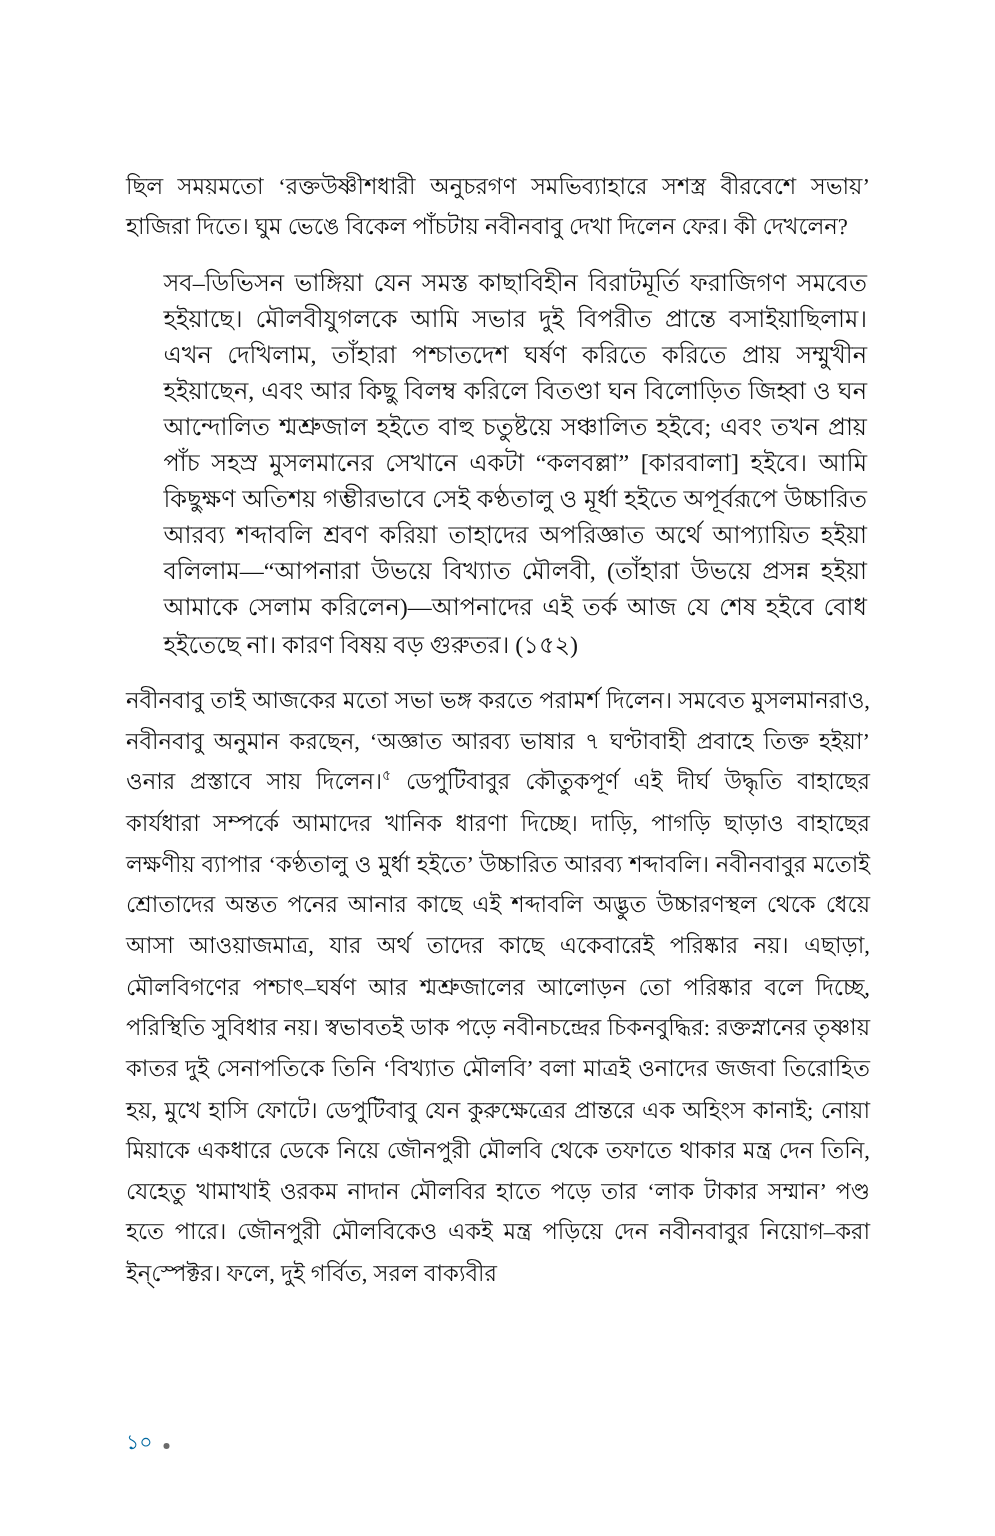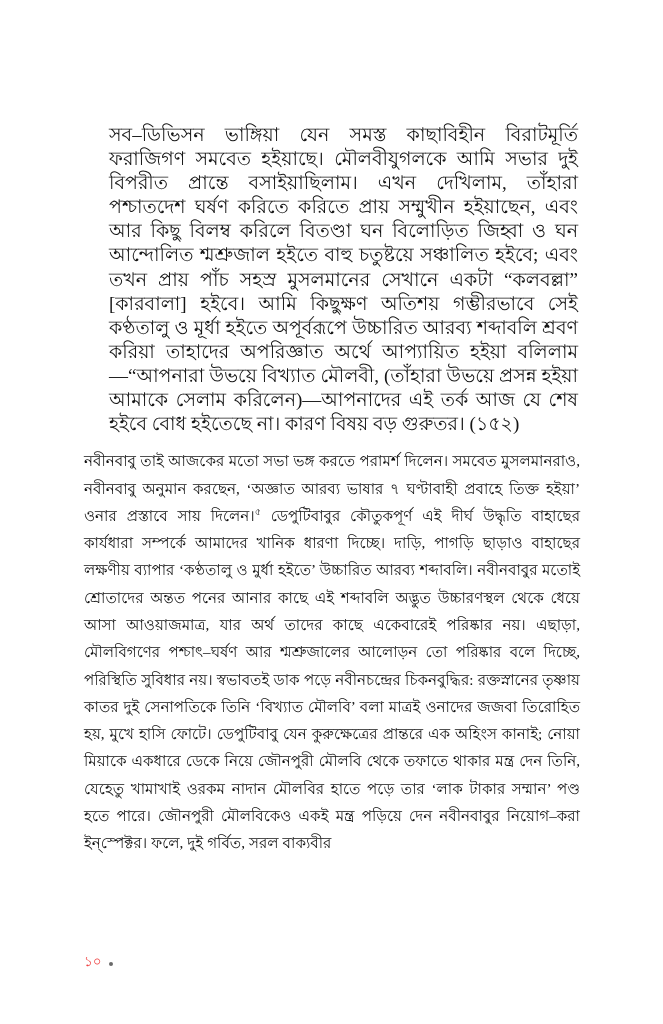--- a/index.html
+++ b/index.html
@@ -49,21 +49,21 @@
   }
 
   .para-body {
     text-indent: 0;
   }
 
   
   .quote-block {
     margin: 11px 0 12px 0;
     padding: 0 2px 0 25px;
-    font-size: 19px;
+    font-size: 16px;
     line-height: 24.1px;
     text-align: justify;
     text-justify: inter-word;
     color: #141414;
   }
   .quote-block p {
     margin: 0;
     text-indent: 0;
   }
 
@@ -77,21 +77,21 @@
 
   
   .footer {
     position: absolute;
     left: 84px;
     bottom: 53px;
     width: 500px;
     display: flex;
     align-items: baseline;
     gap: 0;
-    color: #ef4444;
+    color: #0369a1;
     font-size: 13.6px;
     line-height: 19px;
     font-family: "Liberation Serif", "DejaVu Serif", serif;
   }
   .footer .folio {
     margin-right: 7px;
   }
   .footer .bullet {
     display: inline-block;
     width: 4px;
@@ -105,20 +105,21 @@
     white-space: nowrap;
   }
 </style>
 </head>
 <body>
 
 <div class="page">
 
   <div class="content">
 
+    <p class="para para-lead">ছিল সময়মতো ‘রক্তউষ্ণীশধারী অনুচরগণ সমভিব্যাহারে সশস্ত্র বীরবেশে সভায়’ হাজিরা দিতে। ঘুম ভেঙে বিকেল পাঁচটায় নবীনবাবু দেখা দিলেন ফের। কী দেখলেন?</p>
 
     <blockquote class="quote-block">
       <p>সব–ডিভিসন ভাঙ্গিয়া যেন সমস্ত কাছাবিহীন বিরাটমূর্তি ফরাজিগণ সমবেত হইয়াছে। মৌলবীযুগলকে আমি সভার দুই বিপরীত প্রান্তে বসাইয়াছিলাম। এখন দেখিলাম, তাঁহারা পশ্চাতদেশ ঘর্ষণ করিতে করিতে প্রায় সম্মুখীন হইয়াছেন, এবং আর কিছু বিলম্ব করিলে বিতণ্ডা ঘন বিলোড়িত জিহ্বা ও ঘন আন্দোলিত শ্মশ্রুজাল হইতে বাহু চতুষ্টয়ে সঞ্চালিত হইবে; এবং তখন প্রায় পাঁচ সহস্র মুসলমানের সেখানে একটা “কলবল্লা” [কারবালা] হইবে। আমি কিছুক্ষণ অতিশয় গম্ভীরভাবে সেই কণ্ঠতালু ও মূর্ধা হইতে অপূর্বরূপে উচ্চারিত আরব্য শব্দাবলি শ্রবণ করিয়া তাহাদের অপরিজ্ঞাত অর্থে আপ্যায়িত হইয়া বলিলাম—“আপনারা উভয়ে বিখ্যাত মৌলবী, (তাঁহারা উভয়ে প্রসন্ন হইয়া আমাকে সেলাম করিলেন)—আপনাদের এই তর্ক আজ যে শেষ হইবে বোধ হইতেছে না। কারণ বিষয় বড় গুরুতর। (১৫২)</p>
     </blockquote>
 
     <p class="para para-body">
       <span>নবীনবাবু তাই আজকের মতো সভা ভঙ্গ করতে পরামর্শ দিলেন। সমবেত মুসলমানরাও, নবীনবাবু অনুমান করছেন, ‘অজ্ঞাত আরব্য ভাষার ৭ ঘণ্টাবাহী প্রবাহে তিক্ত হইয়া’ ওনার প্রস্তাবে সায় দিলেন।</span><sup class="fn-ref">৫</sup><span> ডেপুটিবাবুর কৌতুকপূর্ণ এই দীর্ঘ উদ্ধৃতি বাহাছের কার্যধারা সম্পর্কে আমাদের খানিক ধারণা দিচ্ছে। দাড়ি, পাগড়ি ছাড়াও বাহাছের লক্ষণীয় ব্যাপার ‘কণ্ঠতালু ও মুর্ধা হইতে’ উচ্চারিত আরব্য শব্দাবলি। নবীনবাবুর মতোই শ্রোতাদের অন্তত পনের আনার কাছে এই শব্দাবলি অদ্ভুত উচ্চারণস্থল থেকে ধেয়ে আসা আওয়াজমাত্র, যার অর্থ তাদের কাছে একেবারেই পরিষ্কার নয়। এছাড়া, মৌলবিগণের পশ্চাৎ–ঘর্ষণ আর শ্মশ্রুজালের আলোড়ন তো পরিষ্কার বলে দিচ্ছে, পরিস্থিতি সুবিধার নয়। স্বভাবতই ডাক পড়ে নবীনচন্দ্রের চিকনবুদ্ধির: রক্তস্নানের তৃষ্ণায় কাতর দুই সেনাপতিকে তিনি ‘বিখ্যাত মৌলবি’ বলা মাত্রই ওনাদের জজবা তিরোহিত হয়, মুখে হাসি ফোটে। ডেপুটিবাবু যেন কুরুক্ষেত্রের প্রান্তরে এক অহিংস কানাই; নোয়া মিয়াকে একধারে ডেকে নিয়ে জৌনপুরী মৌলবি থেকে তফাতে থাকার মন্ত্র দেন তিনি, যেহেতু খামাখাই ওরকম নাদান মৌলবির হাতে পড়ে তার ‘লাক টাকার সম্মান’ পণ্ড হতে পারে। জৌনপুরী মৌলবিকেও একই মন্ত্র পড়িয়ে দেন নবীনবাবুর নিয়োগ–করা ইন্‌স্পেক্টর। ফলে, দুই গর্বিত, সরল বাক্যবীর</span>
     </p>
 
   </div>

